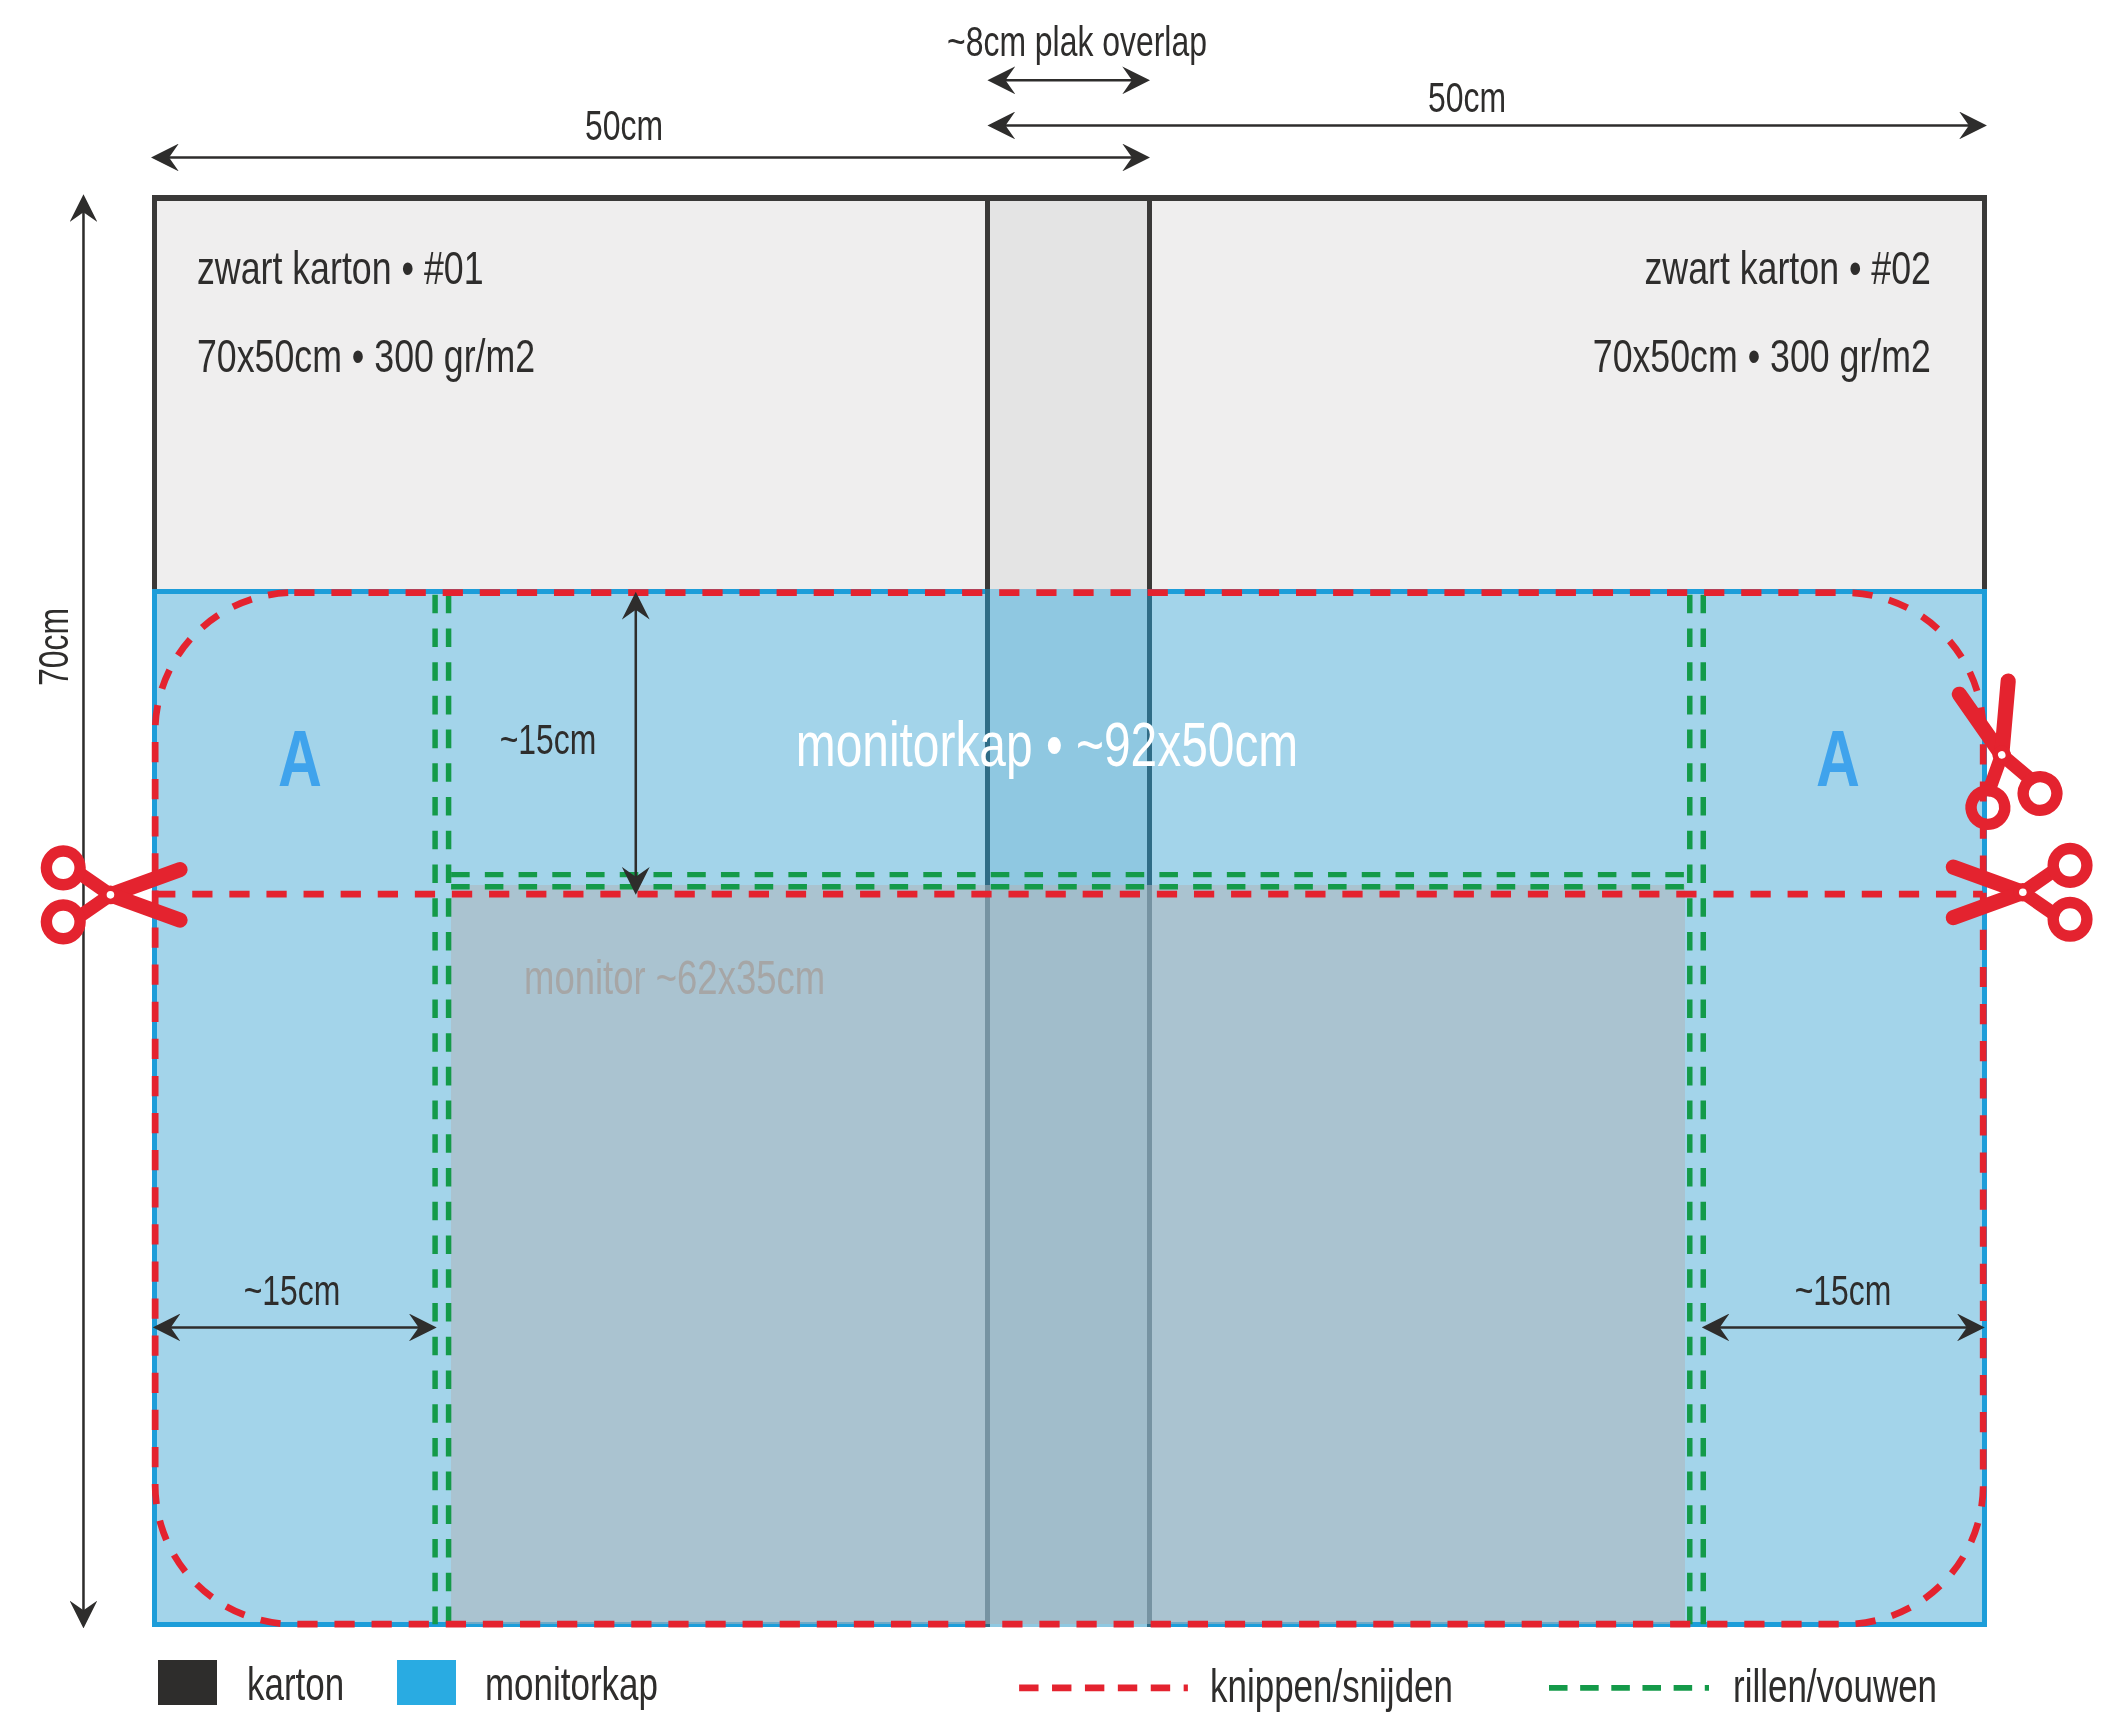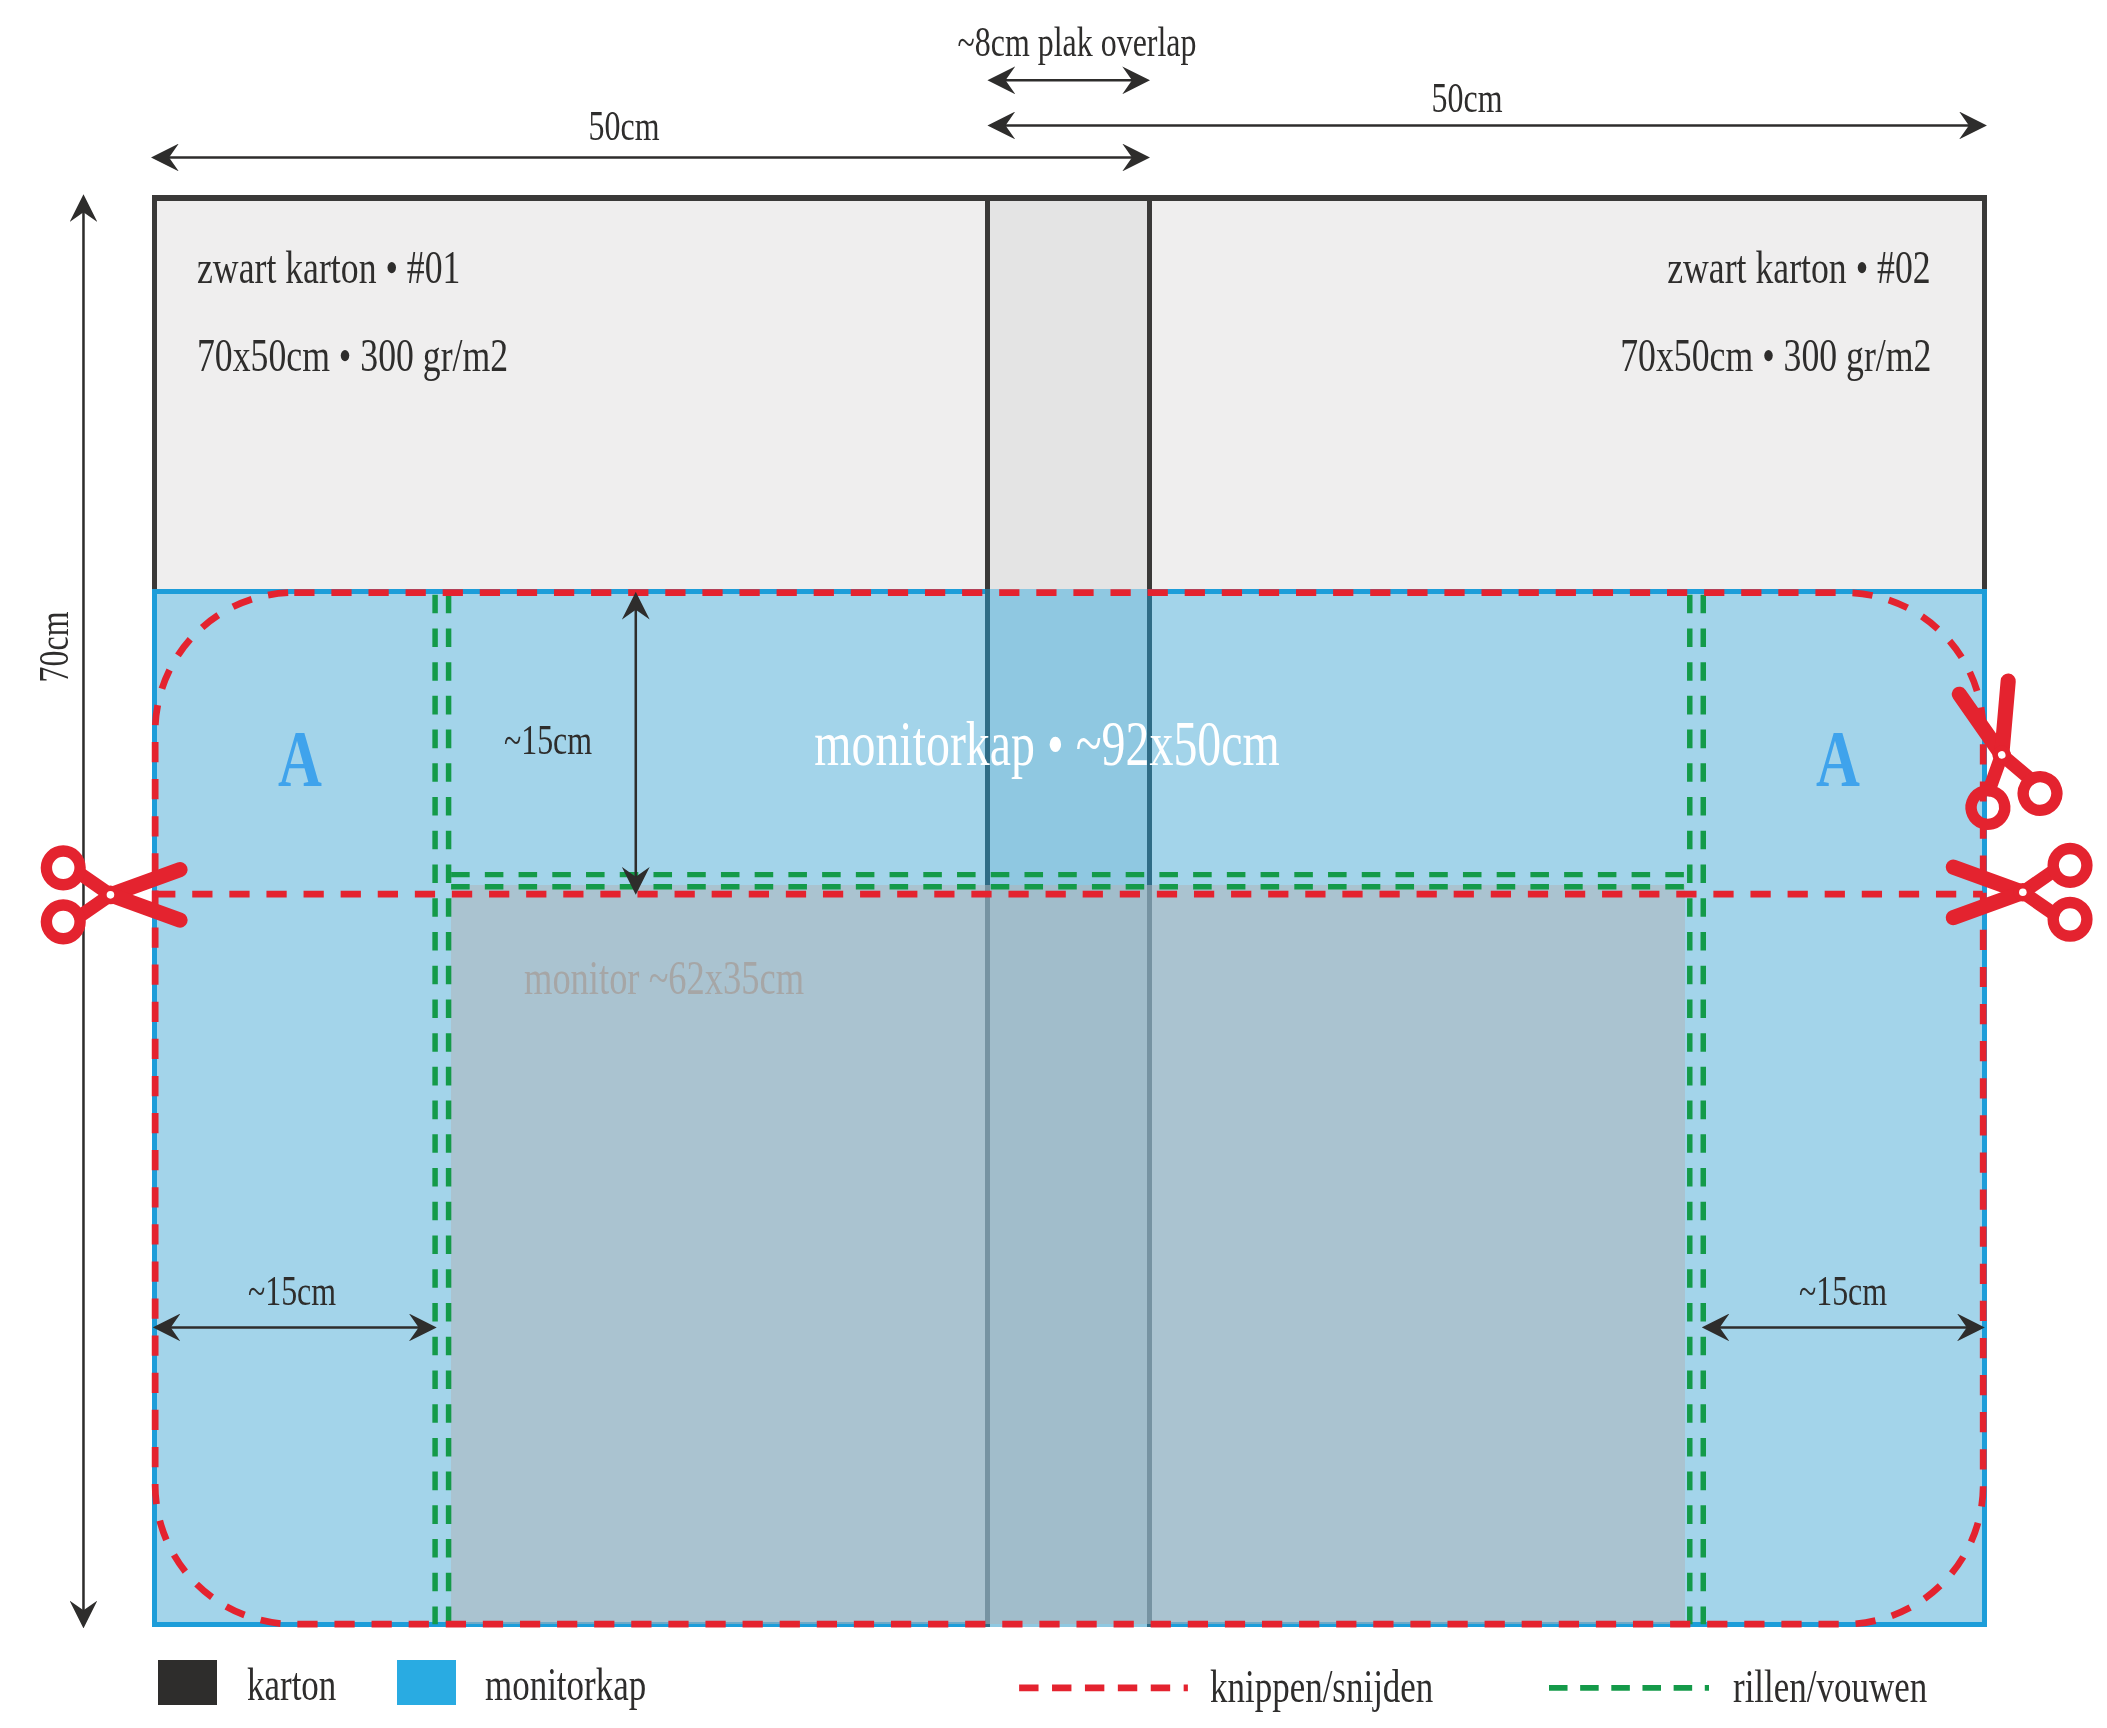--- a/index.html
+++ b/index.html
@@ -1,18 +1,18 @@
 <!DOCTYPE html>
 <html style="font-size:6.7px"><head>
 <meta charset="utf-8">
 <style>
   html,body{margin:0;padding:0;background:#ffffff;}
   #stage{
     position:relative;width:2108px;height:1729px;background:#ffffff;overflow:hidden;
-    font-family:Liberation Serif, serif;
+    font-family:Liberation Sans, sans-serif;
   }
   .region{position:absolute;box-sizing:border-box;}
   #sheet-area{left:152px;top:195px;width:1835px;height:394px;background:#efeeee;
     border:5px solid #3a3938;border-top-width:6.3px;border-bottom:none;}
   #overlap-strip-karton{left:985px;top:195px;width:167px;height:394px;background:#e4e4e4;
     border-left:5.5px solid #3a3938;border-right:5.5px solid #3a3938;border-top:6.3px solid #3a3938;}
   #hood-region{left:152px;top:589px;width:1835px;height:1038px;background:#a3d4ea;
     border:5px solid #1d9dd9;}
   #overlap-strip-hood{left:985px;top:589px;width:167px;height:1038px;background:#8fc8e1;
     border-left:5.5px solid #2f6c86;border-right:5.5px solid #2f6c86;}

